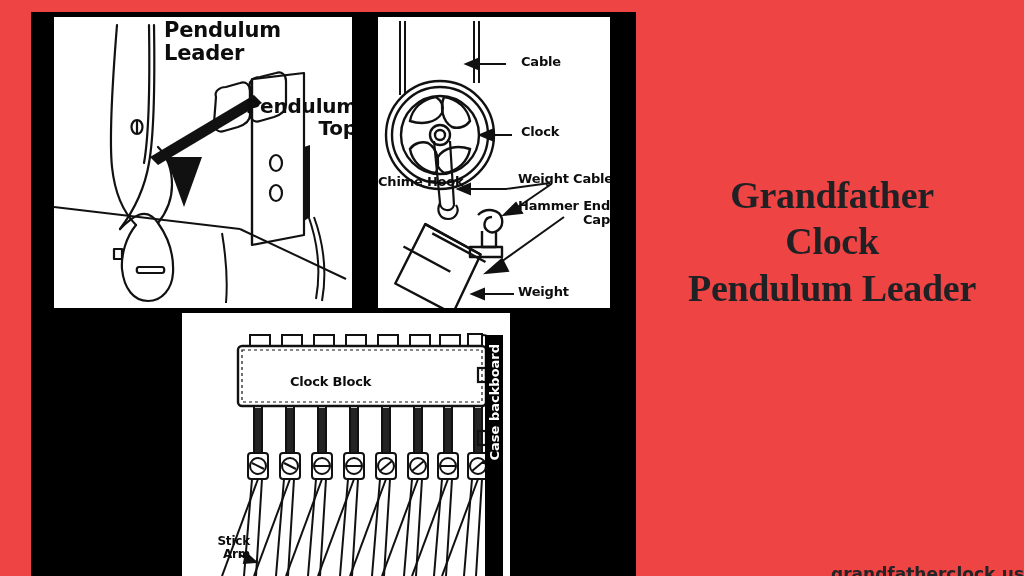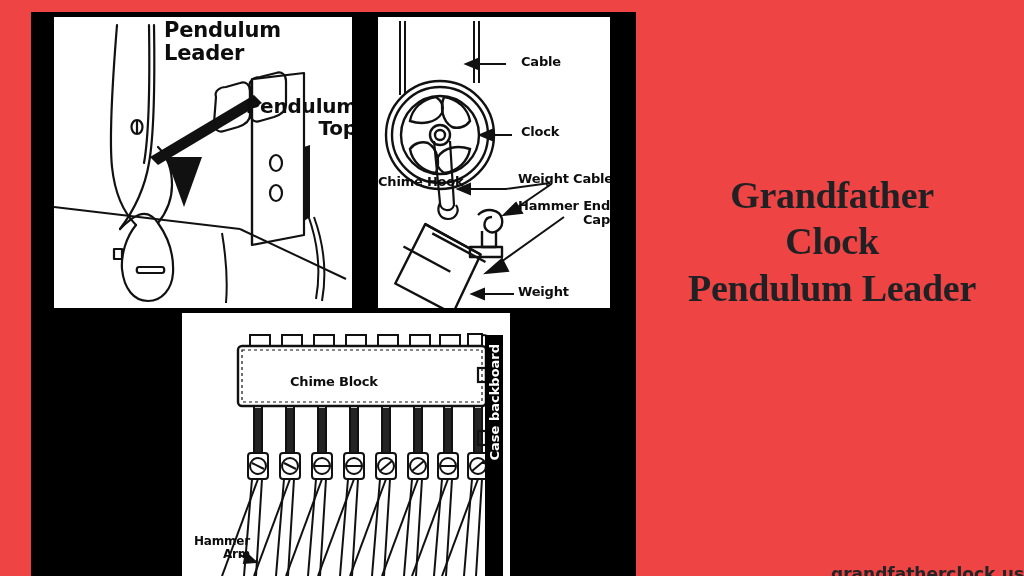--- a/index.html
+++ b/index.html
@@ -401,22 +401,22 @@
 
         <g fill="#111" stroke="#111" stroke-width="2">
           <path d="M58 242 L66 246"></path>
           <path d="M64 240 L74 249 L62 250 Z"></path>
         </g>
       </svg>
 
       <div class="backboard-strip"></div>
       <div class="lbl-case-backboard">Case backboard</div>
 
-      <div class="lbl lbl-chime-block">Chime Block</div>
-      <div class="lbl lbl-hammer-arm">Hammer
+      <div class="lbl lbl-chime-block">Clock Block</div>
+      <div class="lbl lbl-hammer-arm">Stick
 Arm</div>
     </div>
 
   </div>
 
   <div class="title">
     <span class="tline">Grandfather</span>
     <span class="tline">Clock</span>
     <span class="tline">Pendulum Leader</span>
   </div>

